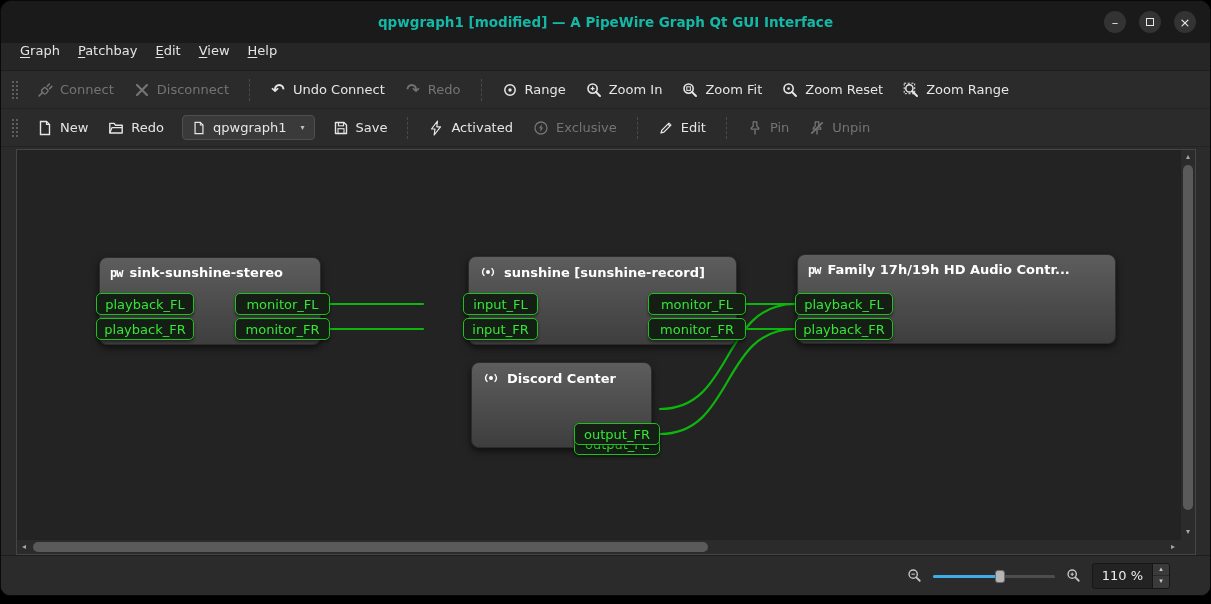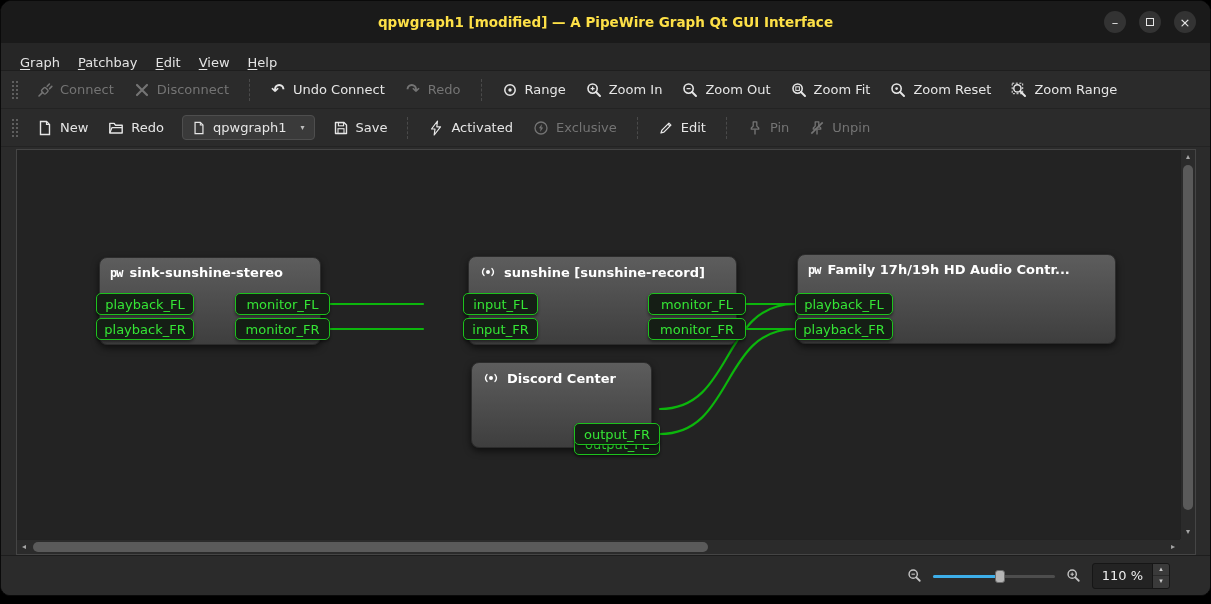--- a/index.html
+++ b/index.html
@@ -5,32 +5,32 @@
   * { margin:0; padding:0; box-sizing:border-box; }
   html,body { width:1211px; height:604px; background:#000; overflow:hidden;
               font-family:"DejaVu Sans", sans-serif; }
   .window { position:absolute; left:0; top:0; width:1211px; height:596px;
             background:#2b2b2b; border-radius:12px 12px 10px 10px; overflow:hidden;
             display:flex; flex-direction:column; border:1px solid #0a0a0a; }
 
   
   .titlebar { height:42px; flex:none; background:#1a1a1a; position:relative;
               display:flex; align-items:center; justify-content:center; }
-  .title { color:#fde047; font-weight:bold; font-size:13.5px; }
+  .title { color:#14b8a6; font-weight:bold; font-size:13.5px; }
   .win-controls { position:absolute; right:14px; top:0; height:100%;
                   display:flex; align-items:center; gap:13px; }
   .wbtn { width:22px; height:22px; border-radius:50%; background:#333333;
           color:#e8e8e8; display:flex; align-items:center; justify-content:center;
           font-size:13px; line-height:1; }
   .wbtn .sq { width:8px; height:8px; border:1.5px solid #e8e8e8; display:block; }
 
   
   .menubar { height:28px; flex:none; background:#262626; display:flex;
              align-items:stretch; padding-left:10px; border-bottom:1px solid #1e1e1e; }
-  .menu-item { display:flex; align-items:flex-end; padding:0 9px; color:#e4e4e4; font-size:13px; }
+  .menu-item { display:flex; align-items:flex-start; padding:0 9px; color:#e4e4e4; font-size:13px; }
   .menu-item .mn { text-decoration:underline; text-underline-offset:2px; }
 
   
   .toolbar { height:38px; flex:none; background:#2b2b2b; display:flex; align-items:center;
              padding:0 6px; gap:2px; border-bottom:1px solid #232323; }
   .tb-handle { width:8px; height:22px; margin:0 8px 0 3px; flex:none;
                background-image:radial-gradient(circle, #5e5e5e 1px, transparent 1.3px);
                background-size:4px 4px; background-position:1px 1px; }
   .tb-sep { width:0; height:22px; border-left:1px dashed #4a4a4a; margin:0 9px; flex:none; }
   .tb-btn { display:flex; align-items:center; gap:7px; padding:6px 9px; border-radius:4px;
@@ -178,28 +178,20 @@
 
     <div class="tb-btn">
       <svg width="16" height="16" viewBox="0 0 16 16">
           <circle cx="6.6" cy="6.6" r="4.6" fill="none" stroke="currentColor" stroke-width="1.6"></circle>
           <line x1="10" y1="10" x2="14" y2="14" stroke="currentColor" stroke-width="2" stroke-linecap="round"></line>
           <path d="M6.6 4.6 v4 M4.6 6.6 h4" stroke="currentColor" stroke-width="1.3"></path>
         </svg>
       <span>Zoom In</span>
     </div>
 
-    <div class="tb-btn">
-      <svg width="16" height="16" viewBox="0 0 16 16">
-          <circle cx="6.6" cy="6.6" r="4.6" fill="none" stroke="currentColor" stroke-width="1.6"></circle>
-          <line x1="10" y1="10" x2="14" y2="14" stroke="currentColor" stroke-width="2" stroke-linecap="round"></line>
-          <path d="M4.6 6.6 h4" stroke="currentColor" stroke-width="1.3"></path>
-        </svg>
-      <span>Zoom Out</span>
-    </div>
 
     <div class="tb-btn">
       <svg width="16" height="16" viewBox="0 0 16 16">
           <circle cx="6.6" cy="6.6" r="4.6" fill="none" stroke="currentColor" stroke-width="1.6"></circle>
           <line x1="10" y1="10" x2="14" y2="14" stroke="currentColor" stroke-width="2" stroke-linecap="round"></line>
           <rect x="4.8" y="4.8" width="3.6" height="3.6" fill="none" stroke="currentColor" stroke-width="1"></rect>
         </svg>
       <span>Zoom Fit</span>
     </div>
 

